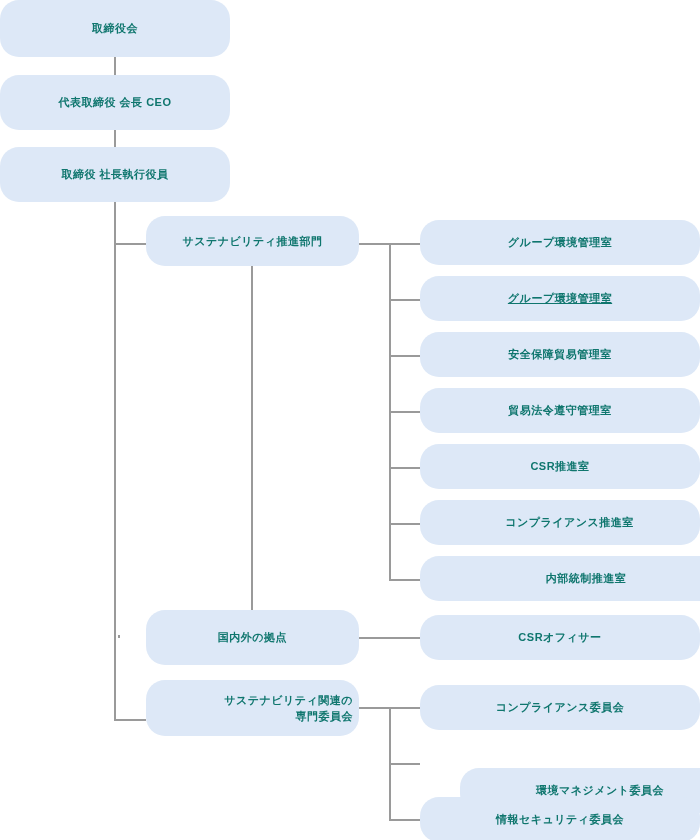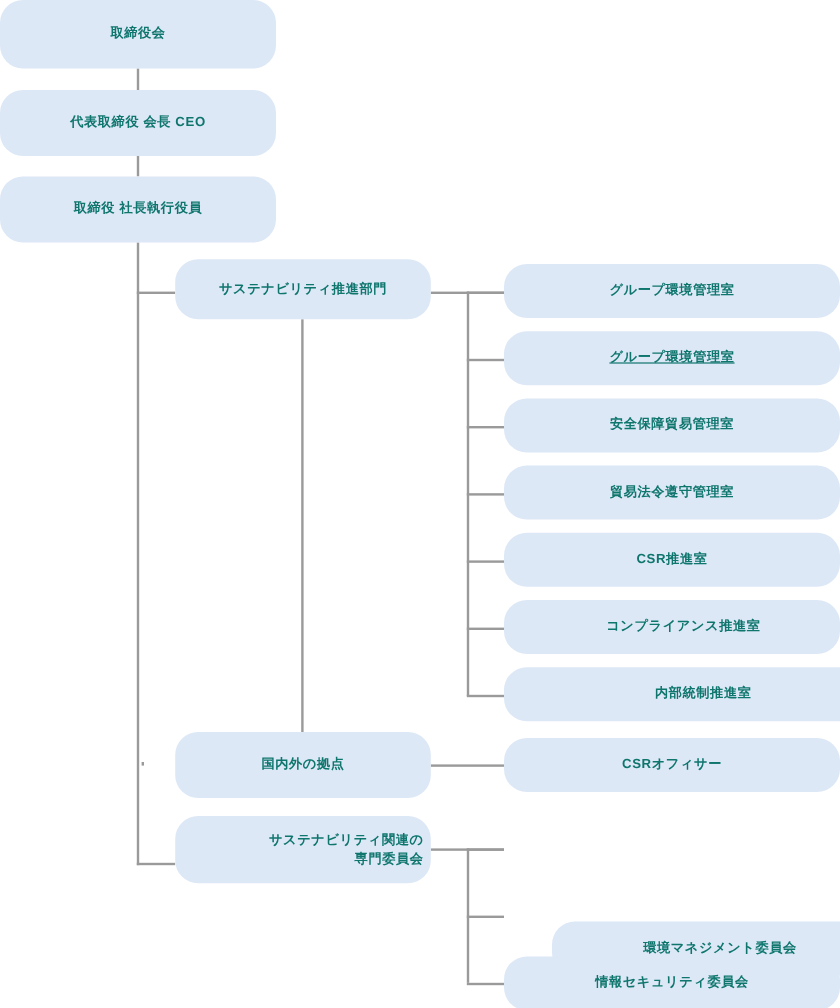--- a/index.html
+++ b/index.html
@@ -143,20 +143,23 @@
   </div>
 
   <div class="node" style="left:420px; top:556px; width:332px; height:45px;">
     <span class="node-label">内部統制推進室</span>
   </div>
 
   <div class="node" style="left:420px; top:615px; width:280px; height:45px;">
     <span class="node-label">CSRオフィサー</span>
   </div>
 
+  <div class="node" style="left:420px; top:685px; width:280px; height:45px;">
+    <span class="node-label">コンプライアンス委員会</span>
+  </div>
 
   <div class="node" style="left:420px; top:768px; width:280px; height:45px;margin-left:40px;">
     <span class="node-label">環境マネジメント委員会</span>
   </div>
 
   <div class="node" style="left:420px; top:797px; width:280px; height:45px;">
     <span class="node-label">情報セキュリティ委員会</span>
   </div>
 
 </div>

